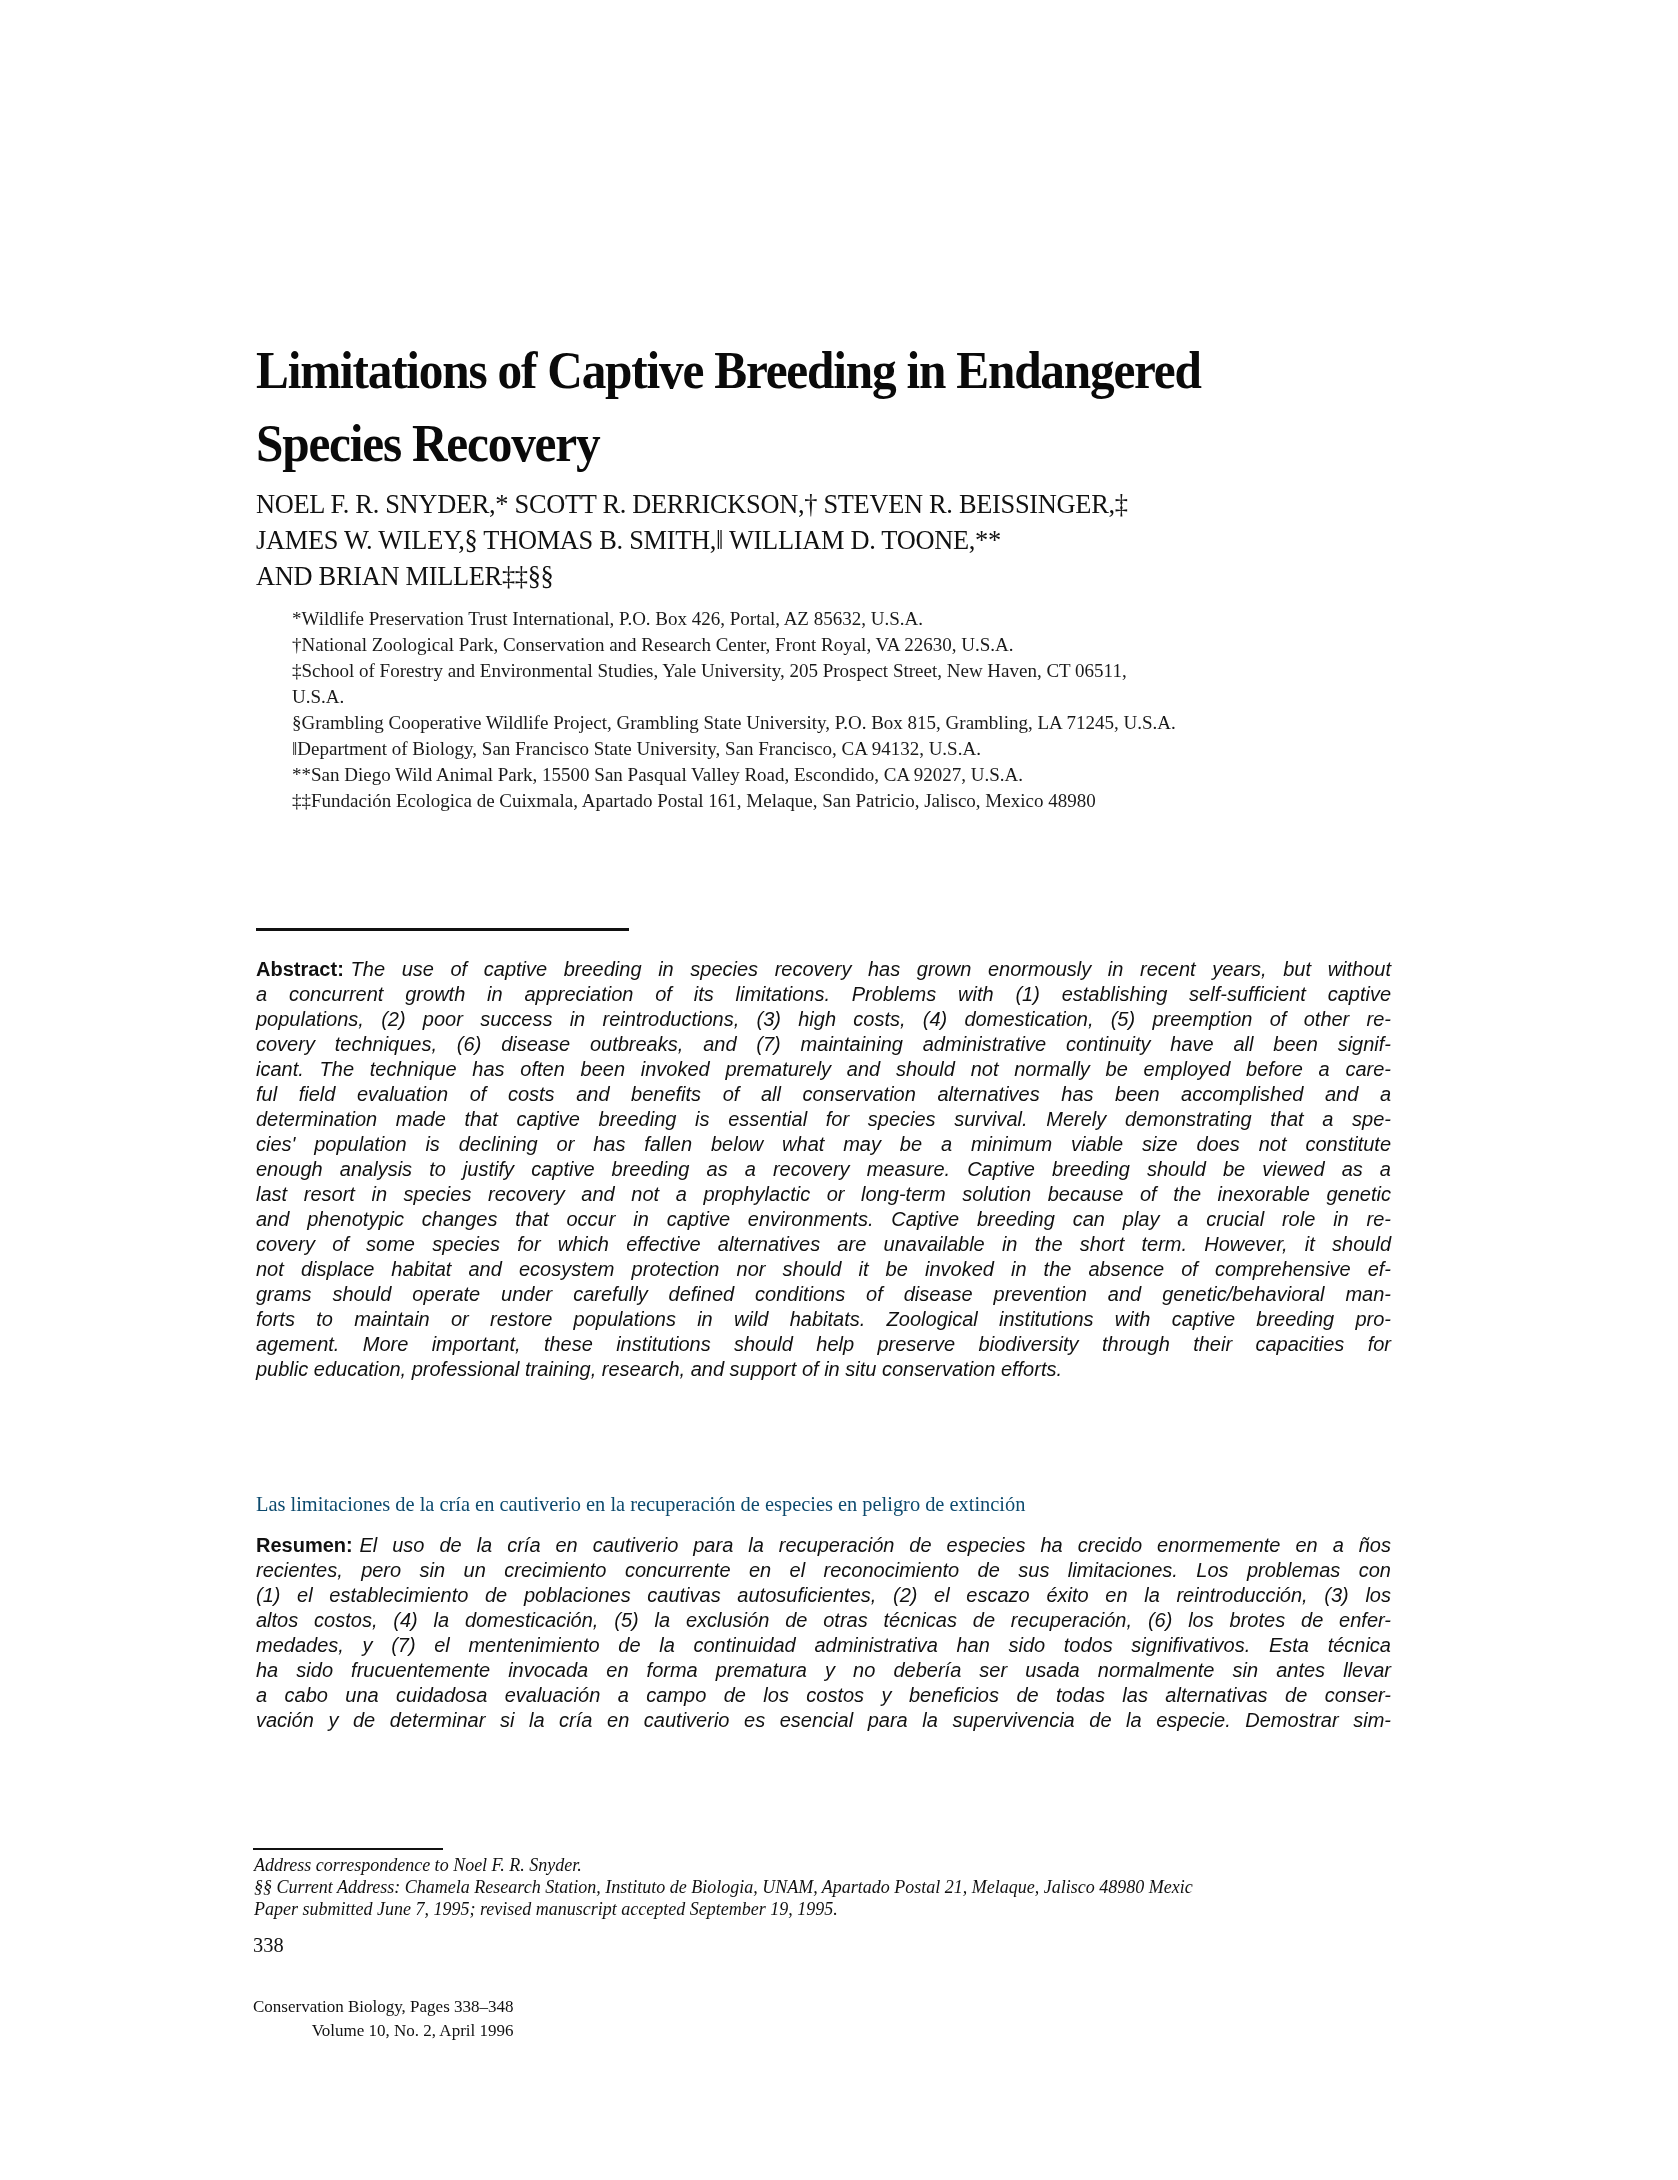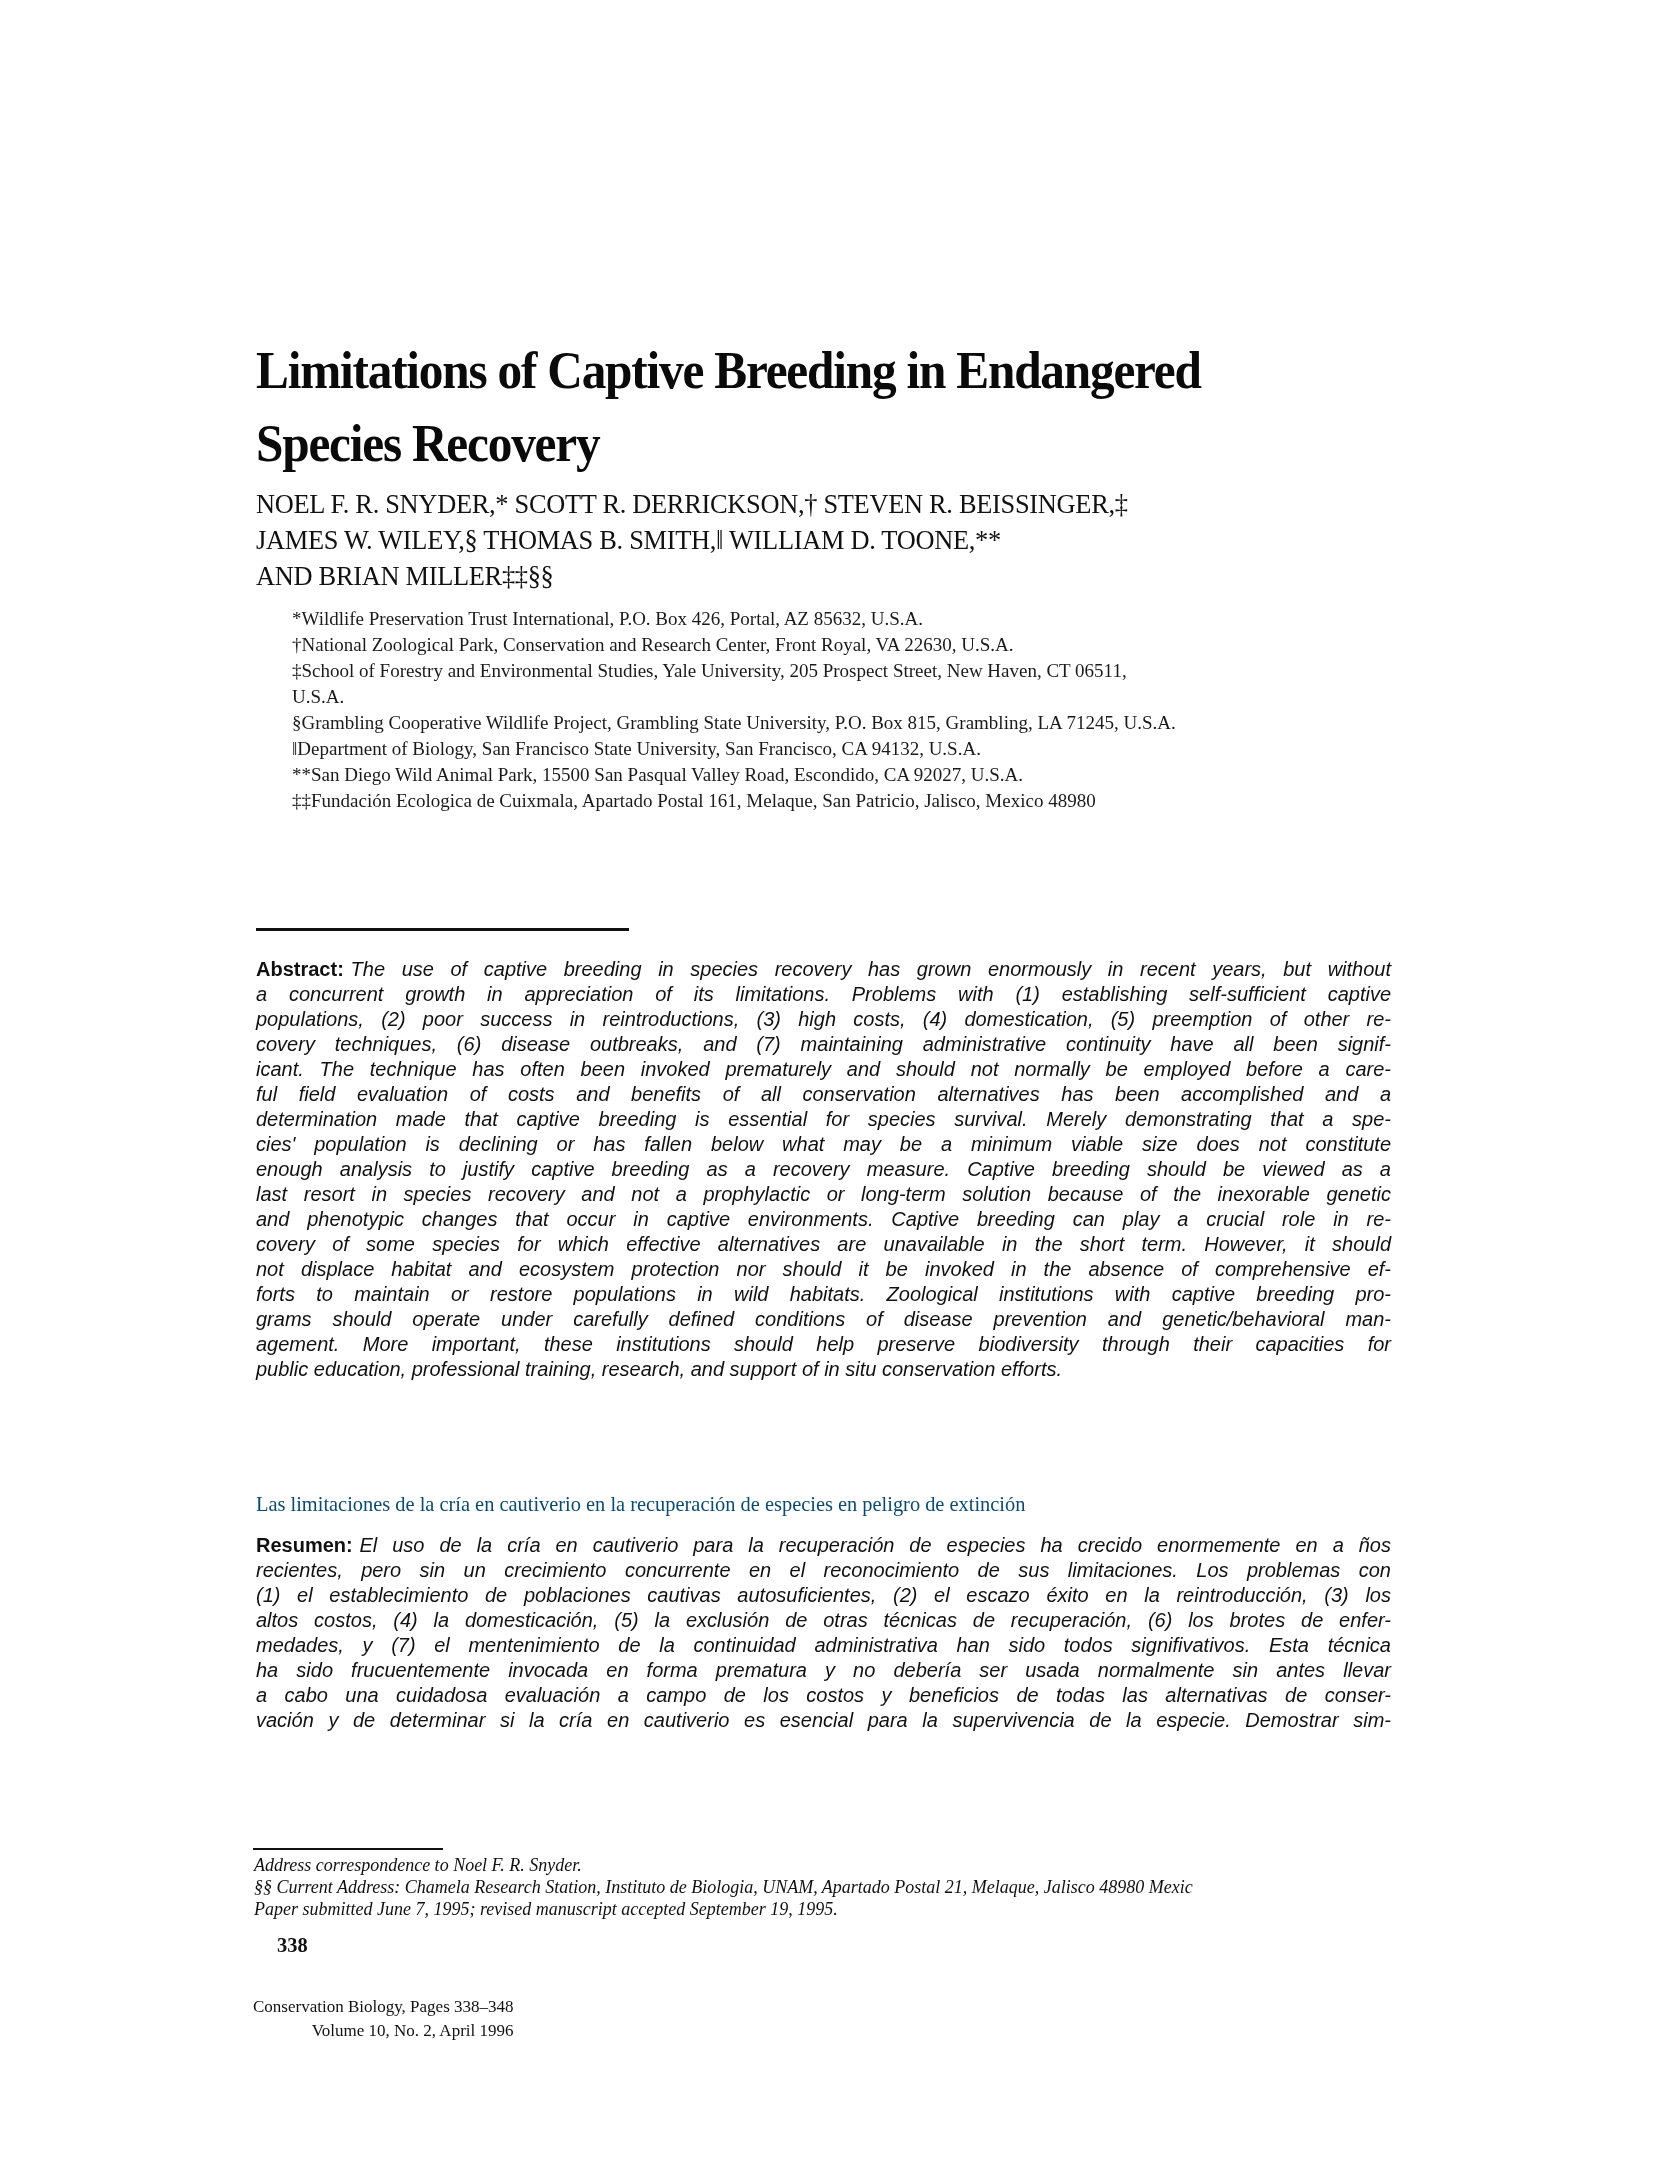--- a/index.html
+++ b/index.html
@@ -42,21 +42,21 @@
     }
     .rule-foot { position: absolute; left: 253px; top: 1848px; width: 190px; height: 1.7px; background: #111; }
     .footnotes {
       position: absolute; left: 254px; top: 1854px;
       font-family: "Liberation Serif", "DejaVu Serif", serif; font-style: italic; font-size: 18px; line-height: 22px;
       color: #111;
     }
     .footnotes .fn { display: block; white-space: nowrap; }
     .pageno {
       position: absolute; left: 253px; top: 1934px;
-      font-family: "Liberation Serif", "DejaVu Serif", serif; font-weight: bold; font-size: 20.4px; color: #111; margin-left: 24px;
+      font-family: "Liberation Serif", "DejaVu Serif", serif; font-weight: normal; font-size: 20.4px; color: #111;
     }
     .journal {
       position: absolute; left: 253px; top: 1995px;
       font-family: "Liberation Serif", "DejaVu Serif", serif; font-size: 17px; line-height: 24px; color: #111;
     }
     .journal .jl { display: block; white-space: nowrap; text-align: right; }
   </style>
 </head>
 <body>
 
@@ -93,22 +93,22 @@
     <span class="line">covery techniques, (6) disease outbreaks, and (7) maintaining administrative continuity have all been signif-</span>
     <span class="line">icant. The technique has often been invoked prematurely and should not normally be employed before a care-</span>
     <span class="line">ful field evaluation of costs and benefits of all conservation alternatives has been accomplished and a</span>
     <span class="line">determination made that captive breeding is essential for species survival. Merely demonstrating that a spe-</span>
     <span class="line">cies' population is declining or has fallen below what may be a minimum viable size does not constitute</span>
     <span class="line">enough analysis to justify captive breeding as a recovery measure. Captive breeding should be viewed as a</span>
     <span class="line">last resort in species recovery and not a prophylactic or long-term solution because of the inexorable genetic</span>
     <span class="line">and phenotypic changes that occur in captive environments. Captive breeding can play a crucial role in re-</span>
     <span class="line">covery of some species for which effective alternatives are unavailable in the short term. However, it should</span>
     <span class="line">not displace habitat and ecosystem protection nor should it be invoked in the absence of comprehensive ef-</span>
+    <span class="line">grams should operate under carefully defined conditions of disease prevention and genetic/behavioral man-</span>
     <span class="line">forts to maintain or restore populations in wild habitats. Zoological institutions with captive breeding pro-</span>
-    <span class="line">grams should operate under carefully defined conditions of disease prevention and genetic/behavioral man-</span>
     <span class="line">agement. More important, these institutions should help preserve biodiversity through their capacities for</span>
     <span class="line last">public education, professional training, research, and support of in situ conservation efforts.</span>
   </div>
 
   <div class="es-title">Las limitaciones de la cría en cautiverio en la recuperación de especies en peligro de extinción</div>
 
   <div class="resumen">
     <span class="line"><span class="lbl">Resumen:</span><span>El uso de la cría en cautiverio para la recuperación de especies ha crecido enormemente en a ños</span></span>
     <span class="line">recientes, pero sin un crecimiento concurrente en el reconocimiento de sus limitaciones. Los problemas con</span>
     <span class="line">(1) el establecimiento de poblaciones cautivas autosuficientes, (2) el escazo éxito en la reintroducción, (3) los</span>

